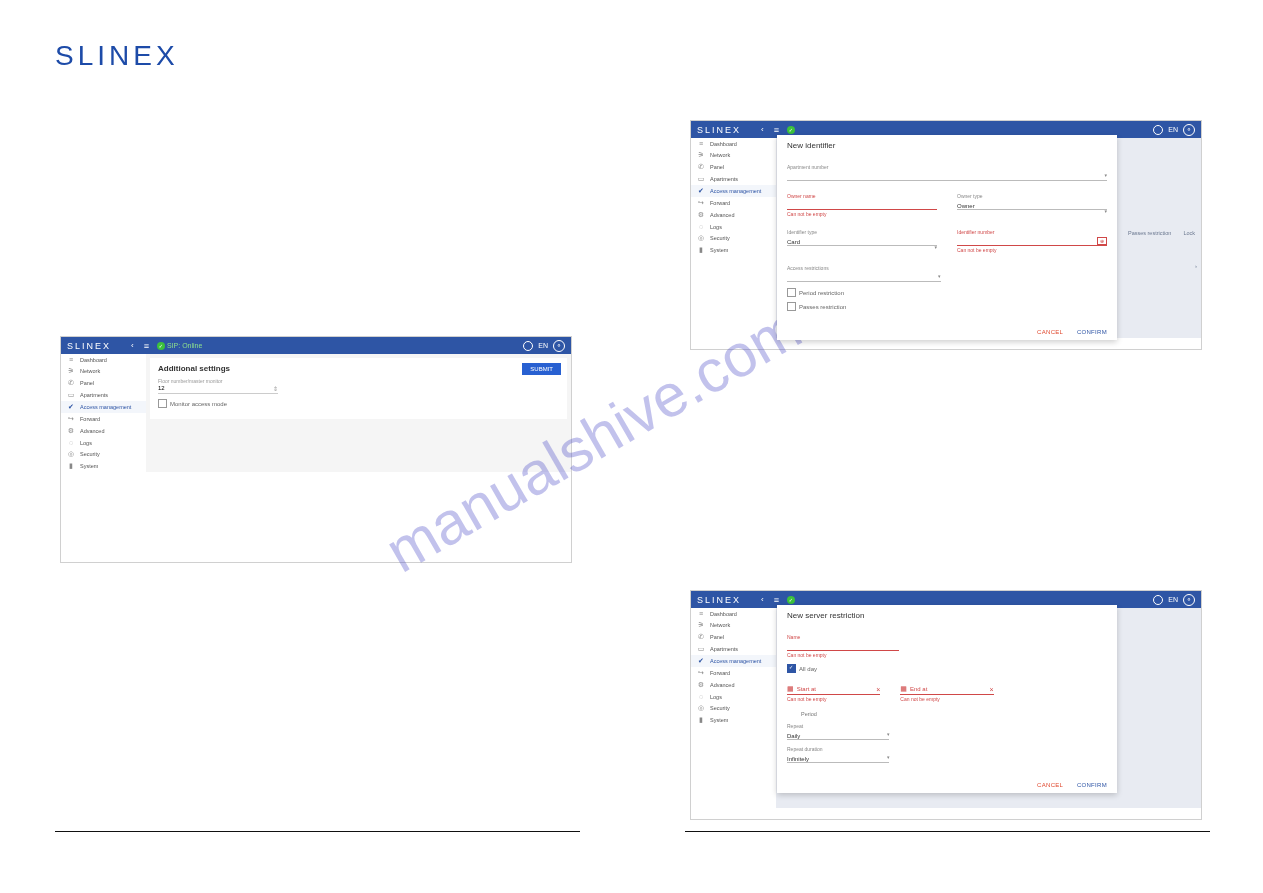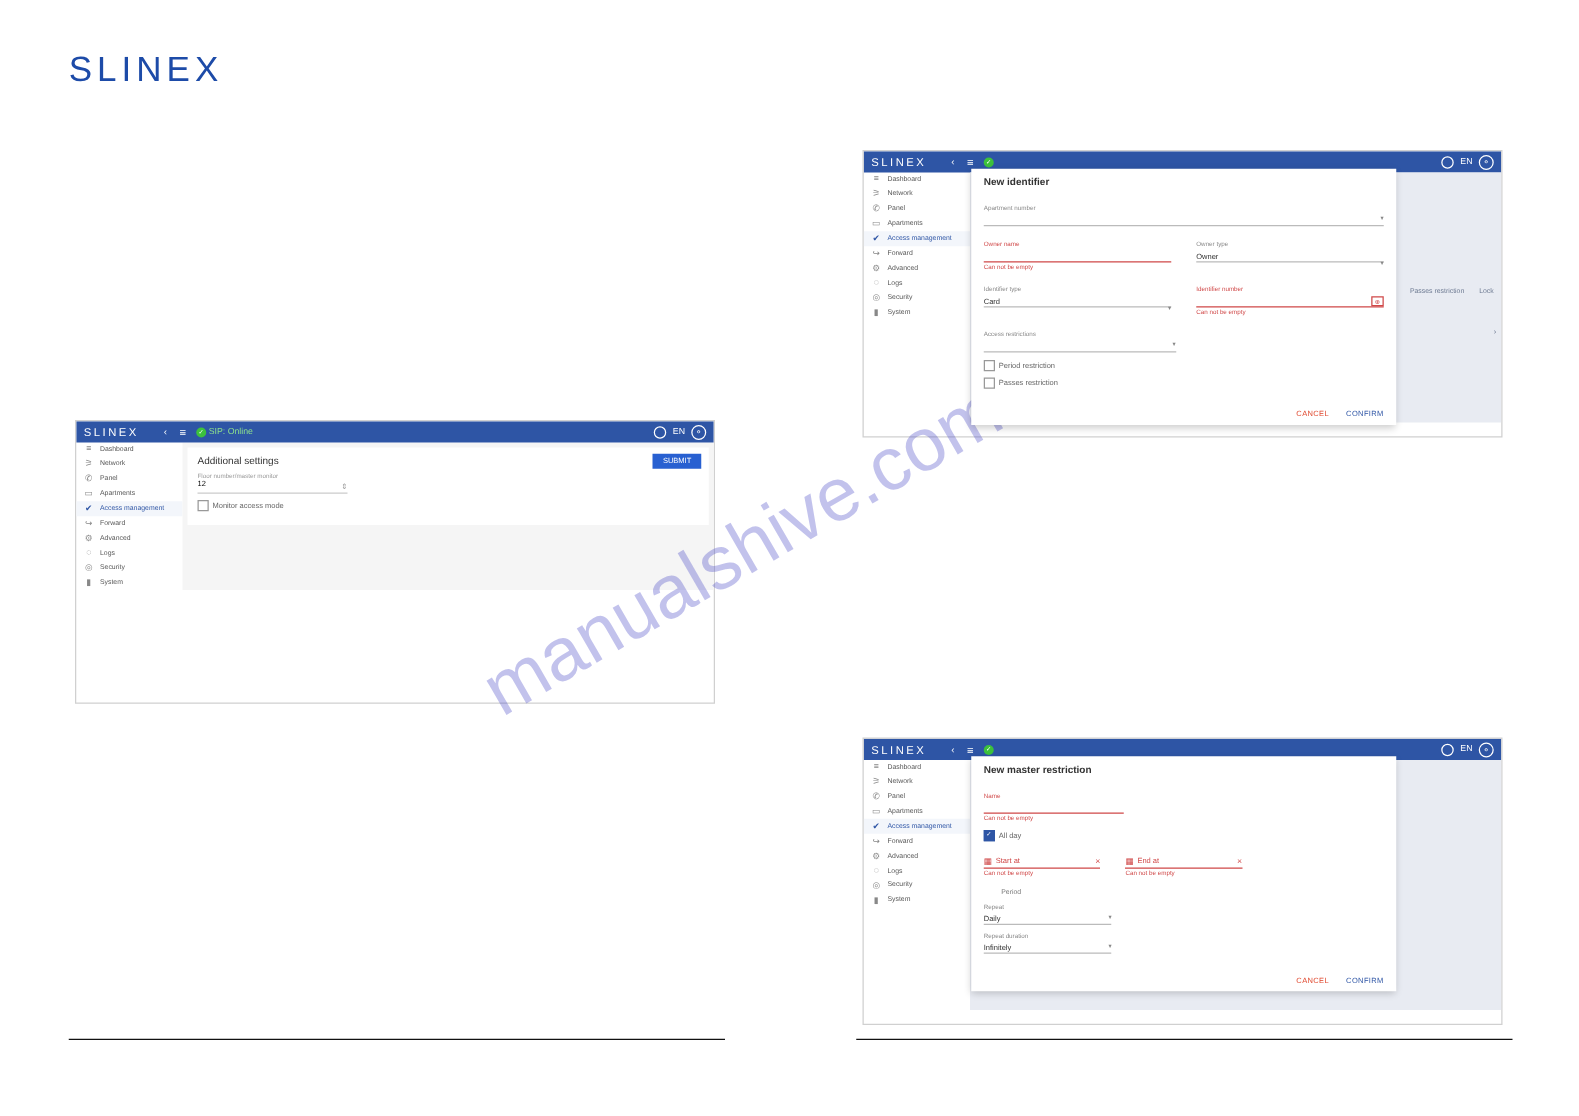--- a/index.html
+++ b/index.html
@@ -15,33 +15,33 @@
 .topbar .right .globe{width:8px;height:8px;border:1px solid #fff;border-radius:50%;display:inline-block}
 .topbar .right .user{width:10px;height:10px;border:1px solid #fff;border-radius:50%;display:inline-flex;align-items:center;justify-content:center}
 .body-row{display:flex}
 .sidebar{width:85px}
 .sidebar .item{display:flex;align-items:center;padding:2px 4px;color:#555;font-size:5.5px;cursor:pointer}
 .sidebar .item.active{color:#2e55a5;background:#f3f6fb}
 .sidebar .item .ic{width:12px;display:inline-flex;justify-content:center;margin-right:3px;color:#888;font-size:7px}
 .sidebar .item.active .ic{color:#2e55a5}
 .content{flex:1;background:#f5f5f5;padding:4px}
 .card{background:#fff;margin-bottom:5px;padding:6px 8px;position:relative}
-.card h3{margin:0 0 5px;font-size:8px;font-weight:400;color:#333}
+.card h3{margin:0 0 5px;font-size:8px;font-weight:700;color:#333}
 .btn-submit{background:#2860d1;color:#fff;border:none;font-size:6px;padding:3px 8px;position:absolute;right:6px;top:5px;cursor:pointer}
 .field-label{font-size:5px;color:#999}
 .field-input{border:none;border-bottom:1px solid #ccc;width:120px;font-size:6px;padding:1px 0;display:flex;justify-content:space-between}
 .chk{display:flex;align-items:center;gap:3px;margin:5px 0;color:#666}
 .chk .box{width:7px;height:7px;border:1px solid #999;display:inline-block}
 .chk.on .box{background:#2e55a5;border-color:#2e55a5;position:relative}
 .chk.on .box::after{content:"✓";color:#fff;font-size:5px;position:absolute;top:-1px;left:1px}
 .chk.disabled{color:#bbb}
 .chk.disabled .box{border-color:#ccc}
 
 .modal{position:absolute;background:#fff;box-shadow:0 2px 6px rgba(0,0,0,0.2);z-index:3}
-.modal .mhdr{font-size:8px;color:#333;padding:6px 10px;font-weight:700}
+.modal .mhdr{font-size:8px;color:#333;padding:6px 10px;font-weight:400}
 .modal .mbody{padding:2px 10px 8px}
 .modal .mftr{text-align:right;padding:5px 10px}
 .modal .mftr .cancel{color:#e0482e;cursor:pointer;font-size:6px;letter-spacing:0.3px}
 .modal .mftr .confirm{color:#2e55a5;cursor:pointer;margin-left:12px;font-size:6px;letter-spacing:0.3px}
 .fld{margin:6px 0;position:relative}
 .fld .lbl{font-size:5px;color:#888}
 .fld .lbl.err{color:#d04848}
 .fld .under{border-bottom:1px solid #bbb;height:10px;display:flex;align-items:end;font-size:6px;color:#333}
 .fld .under.err{border-color:#d04848}
 .fld .err-msg{color:#d04848;font-size:5px;margin-top:1px}
@@ -300,21 +300,21 @@
           <span>Security</span>
         </div>
         <div class="item">
           <span class="ic">▮</span>
           <span>System</span>
         </div>
       </div>
     <div class="faded-content"></div>
   </div>
   <div class="modal" style="top:14px;left:86px;width:340px">
-    <div class="mhdr">New master restriction</div>
+    <div class="mhdr">New server restriction</div>
     <div class="mbody">
       <div class="fld" style="width:35%">
         <div class="lbl err">Name</div>
         <div class="under err"></div>
         <div class="err-msg">Can not be empty</div>
       </div>
       <div class="chk on">
           <span class="box"></span>
           <span>All day</span>
         </div>

